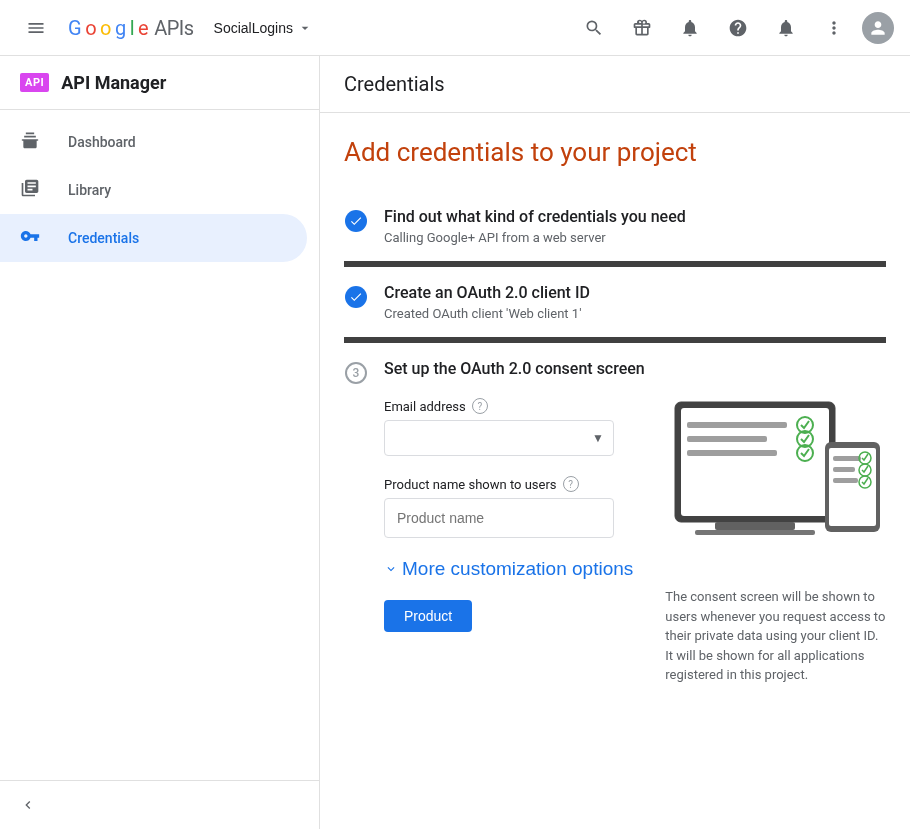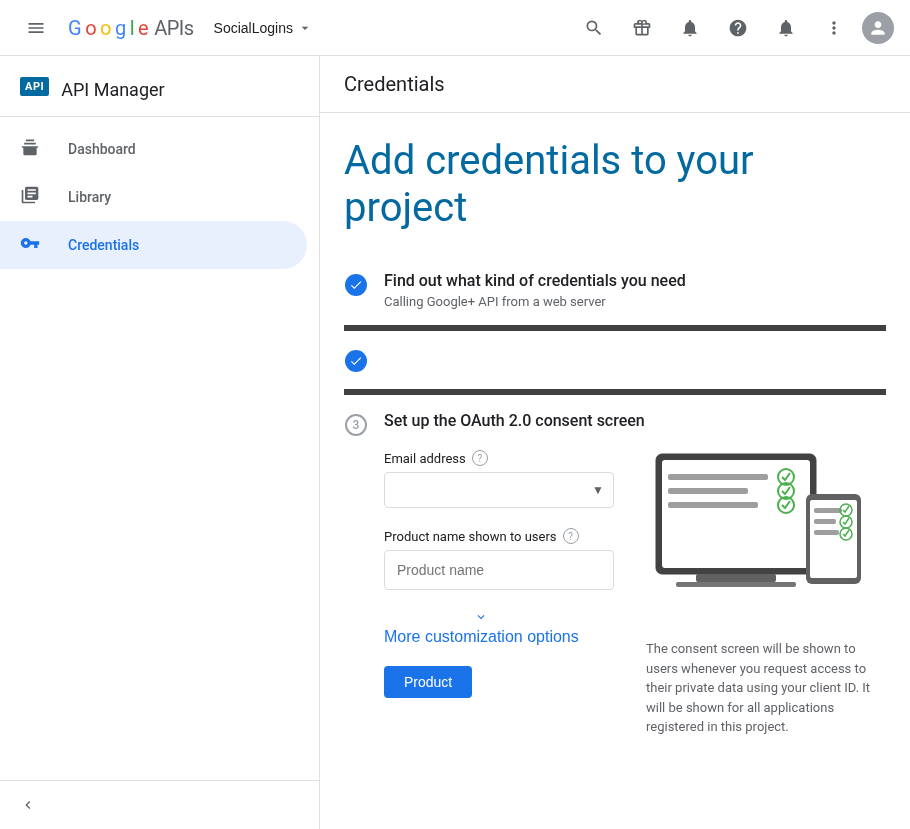--- a/index.html
+++ b/index.html
@@ -41,24 +41,24 @@
     
     .sidebar {
       width: 320px; min-width: 320px; background: #fff;
       border-right: 1px solid #e0e0e0; display: flex; flex-direction: column;
     }
     .sidebar-header {
       display: flex; align-items: center; gap: 12px; padding: 16px 20px;
       border-bottom: 1px solid #e0e0e0;
     }
     .api-badge {
-      background: #0369a1; color: #fff; font-size: 11px; font-weight: 700;
+      background: #d946ef; color: #fff; font-size: 11px; font-weight: 700;
       padding: 3px 5px; border-radius: 2px; letter-spacing: 0.5px;
     }
-    .api-manager-title { font-size: 18px; font-weight: 400; color: #202124; margin-top: 7px; }
+    .api-manager-title { font-size: 18px; font-weight: 700; color: #202124; }
     .sidebar-nav { padding: 8px 0; flex: 1; }
     .sidebar-item {
       display: flex; align-items: center; gap: 28px; padding: 12px 20px;
       cursor: pointer; color: #5f6368; font-size: 14px; font-weight: 500;
       border-radius: 0 24px 24px 0; margin-right: 12px;
     }
     .sidebar-item.active { background: #e8f0fe; color: #1a73e8; }
     .sidebar-item.active .sidebar-icon { color: #1a73e8; }
     .sidebar-icon { font-size: 18px; width: 20px; text-align: center; }
     .sidebar-bottom {
@@ -67,21 +67,21 @@
       color: #5f6368; font-size: 13px;
     }
 
     
     .main { flex: 1; background: #fff; overflow-y: auto; }
     .main-header {
       padding: 16px 24px; border-bottom: 1px solid #e0e0e0;
       font-size: 20px; font-weight: 400; color: #202124;
     }
     .main-content { padding: 24px; }
-    .page-title { font-size: 40px; font-weight: 400; color: #0369a1; margin-bottom: 24px; }
+    .page-title { font-size: 26px; font-weight: 400; color: #c2410c; margin-bottom: 24px; }
 
     
     .step {
       display: flex; align-items: flex-start; gap: 16px; padding: 16px 0;
       border-bottom: 6px solid #404040;
     }
     .step-indicator {
       width: 24px; height: 24px; display: flex; align-items: center; justify-content: center;
       flex-shrink: 0; margin-top: 2px;
     }
@@ -107,22 +107,22 @@
       width: 16px; height: 16px; border-radius: 50%; border: 1px solid #9aa0a6;
       display: flex; align-items: center; justify-content: center;
       font-size: 10px; color: #9aa0a6; cursor: pointer; flex-shrink: 0;
     }
     .form-input {
       width: 230px; height: 40px; border: 1px solid #dadce0; border-radius: 4px;
       padding: 0 12px; font-size: 14px; color: #9aa0a6; outline: none;
     }
     .more-options {
       display: flex; align-items: center; gap: 4px; color: #1a73e8;
-      cursor: pointer; font-size: 16px; margin-bottom: 20px; background: none;
-      border: none; padding: 0; flex-direction: column;
+      cursor: pointer; font-size: 19px; margin-bottom: 20px; background: none;
+      border: none; padding: 0;
     }
     .continue-btn {
       background: #1a73e8; color: #fff; border: none; border-radius: 4px;
       padding: 8px 20px; font-size: 14px; cursor: pointer; font-weight: 500;
     }
 
     
     .step3-layout { display: flex; align-items: flex-start; gap: 32px; }
     .step3-form-col { flex-shrink: 0; }
     .step3-illustration { flex: 1; display: flex; justify-content: center; align-items: flex-start; padding-top: 10px; }
@@ -275,20 +275,24 @@
         </div>
       </div>
 
       <div class="step">
         <div class="step-indicator">
           <div class="check-circle">
             <svg width="14" height="14" viewBox="0 0 24 24" fill="white">
               <path d="M9 16.17L4.83 12l-1.42 1.41L9 19 21 7l-1.41-1.41z"></path>
             </svg>
           </div>
+        </div>
+        <div class="step-content">
+          <div class="step-title">Create an OAuth 2.0 client ID</div>
+          <div class="step-subtitle">Created OAuth client 'Web client 1'</div>
         </div>
       </div>
 
       <div class="step" style="border-bottom: none; align-items: flex-start;">
         <div class="step-indicator">
           <div class="step-number">3</div>
         </div>
         <div class="step-content">
           <div class="step-title">Set up the OAuth 2.0 consent screen</div>
 

